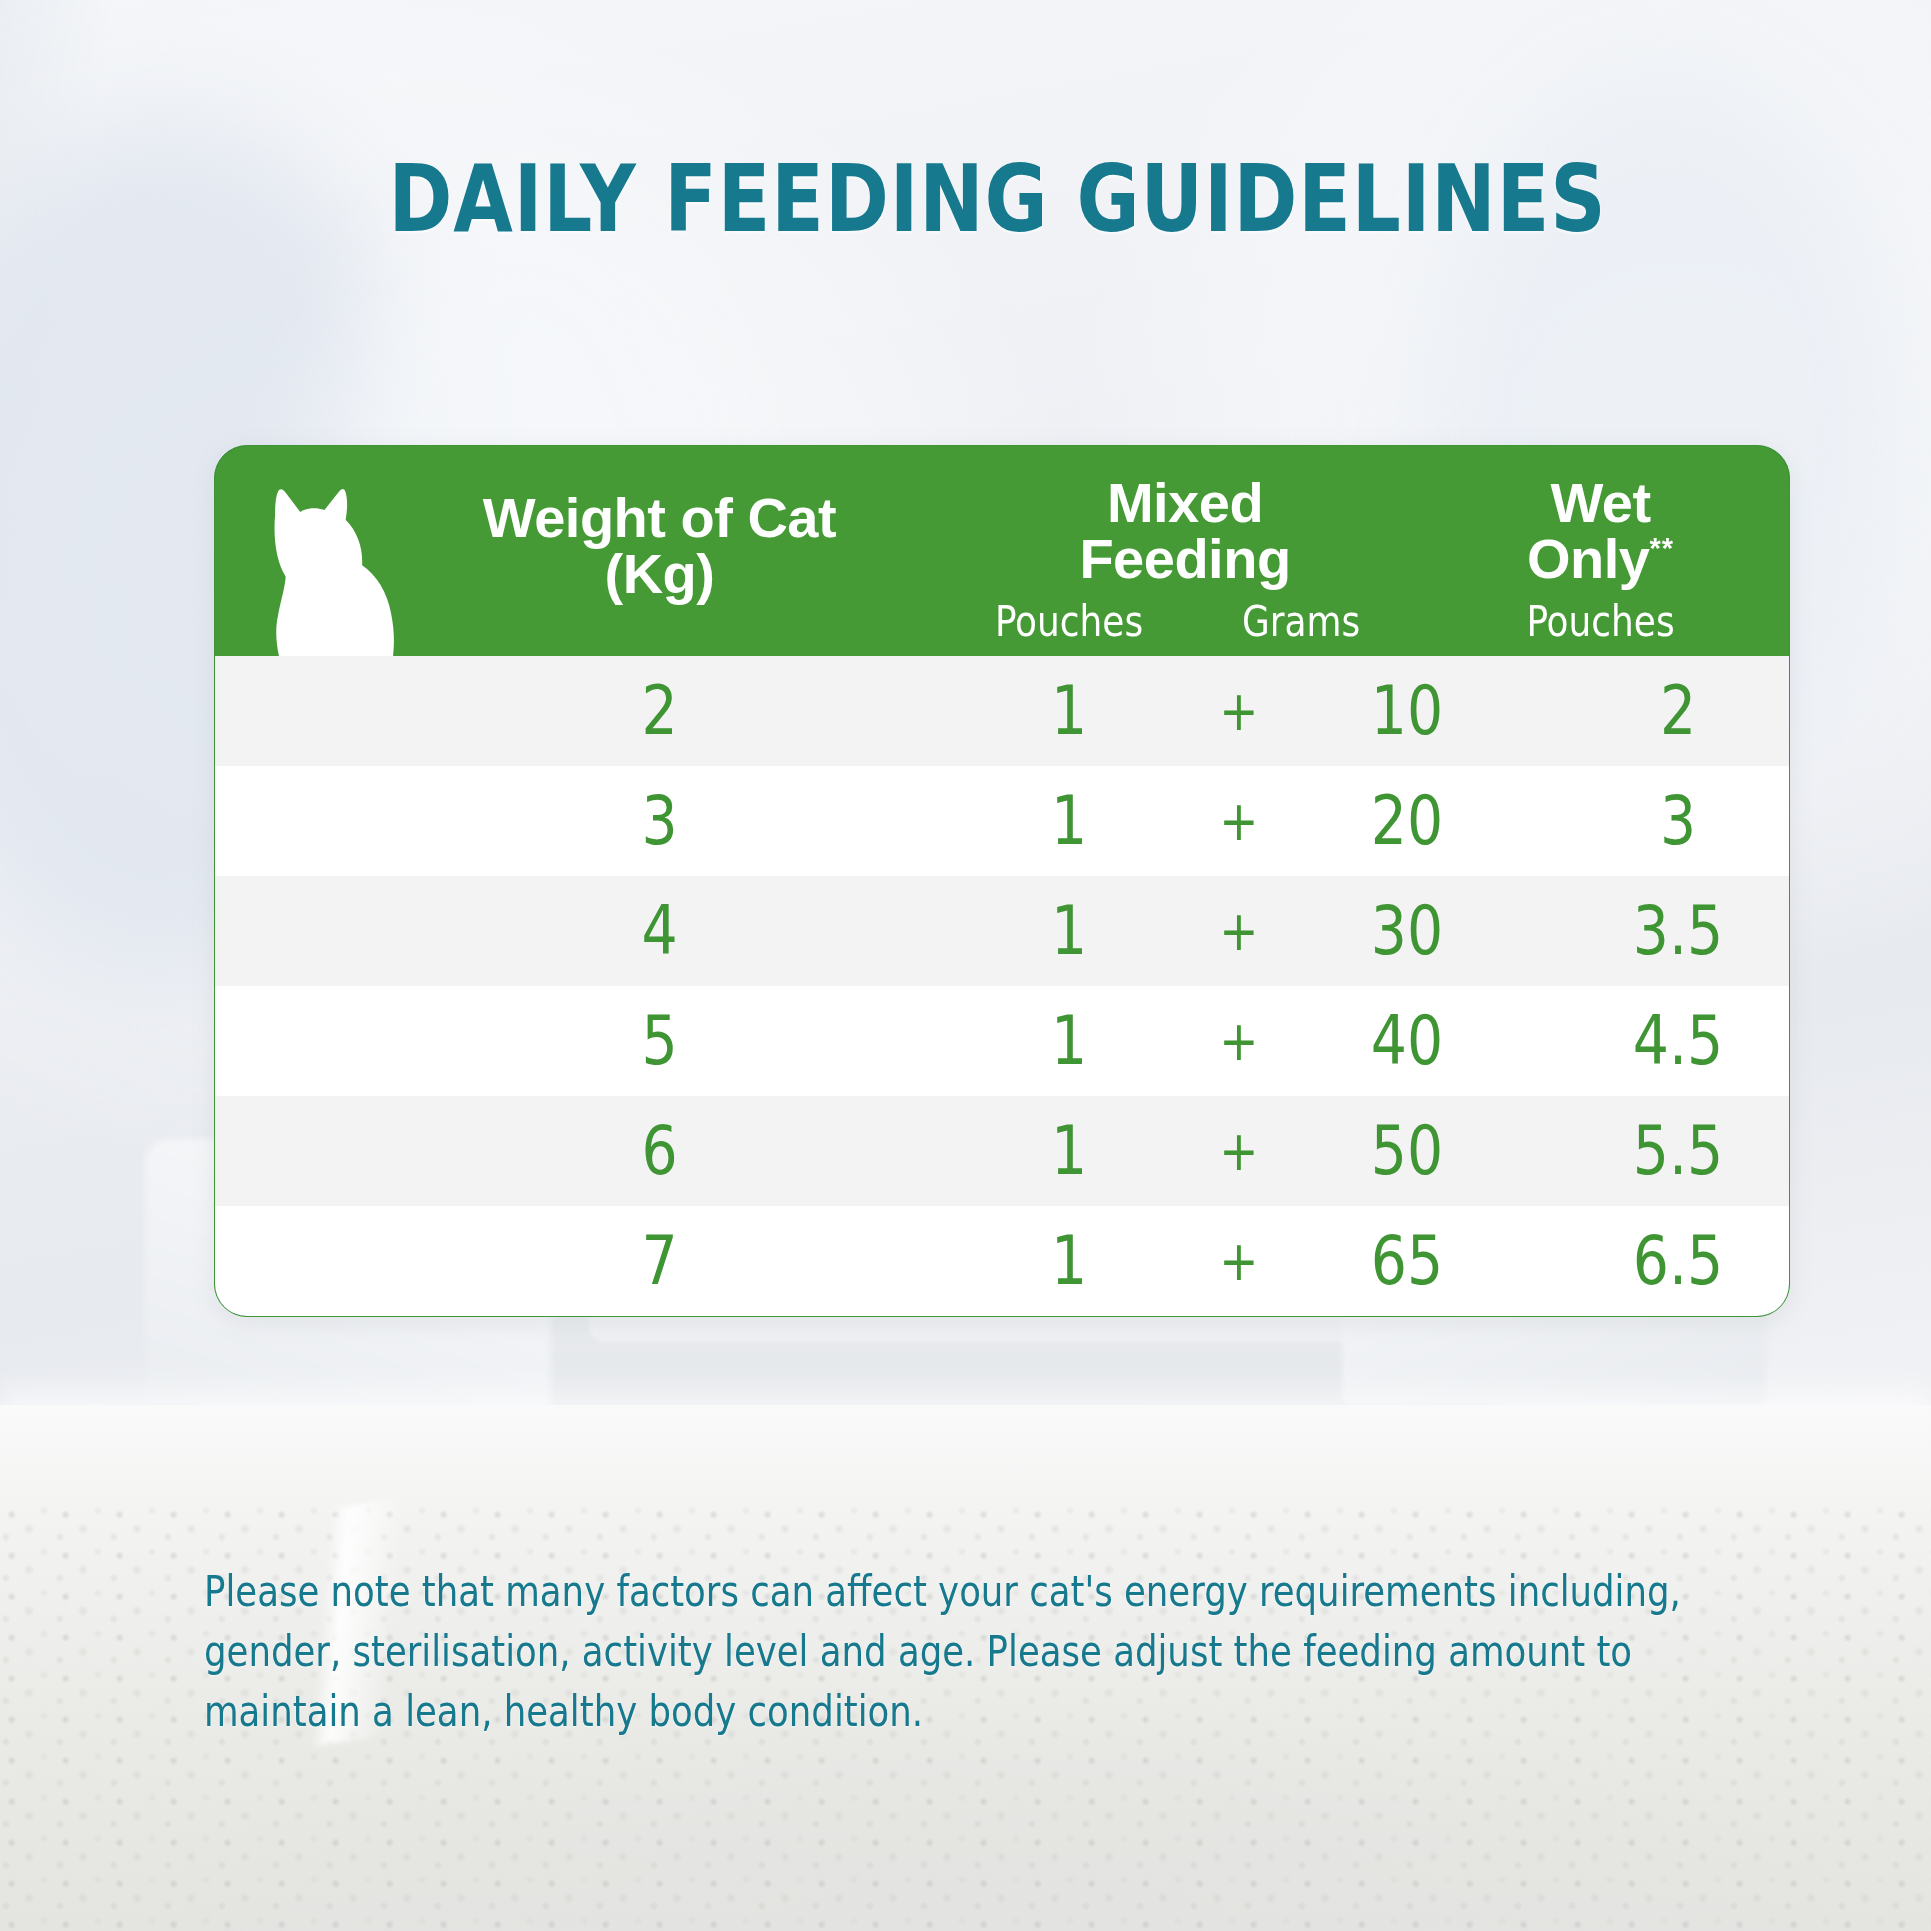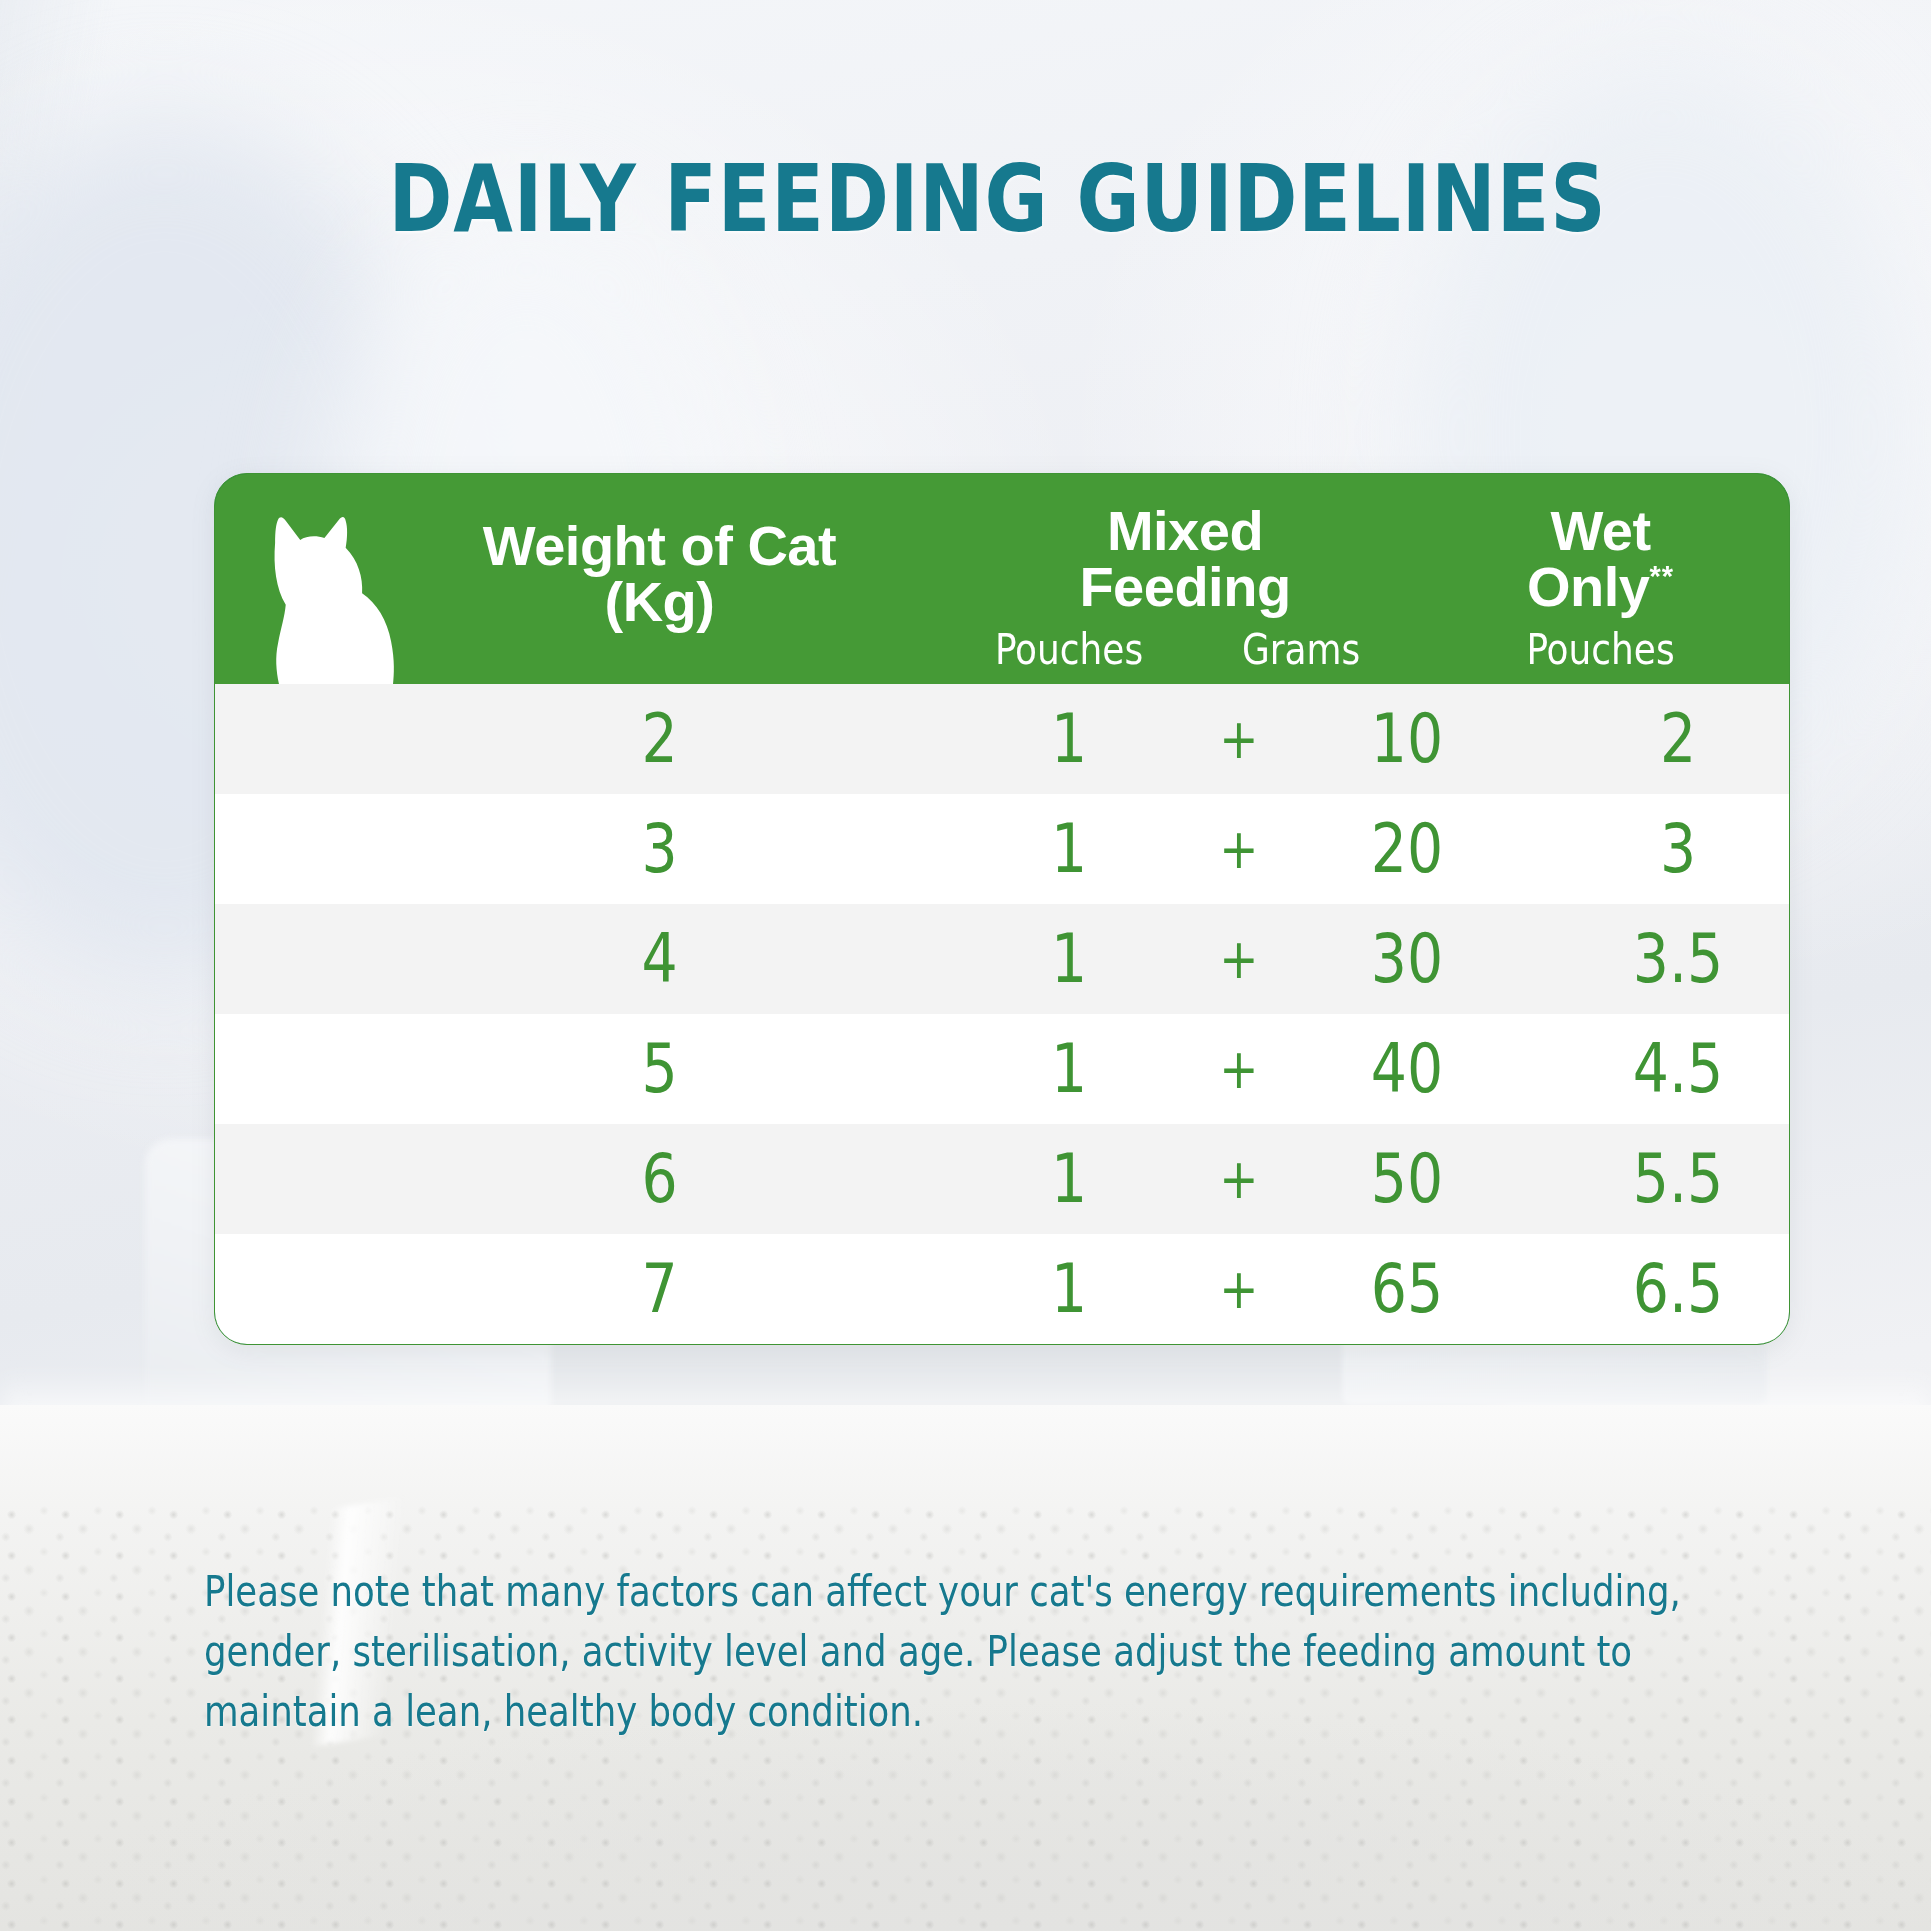--- a/index.html
+++ b/index.html
@@ -143,21 +143,21 @@
     letter-spacing: 1px;
     transform: scaleX(0.92);
     text-shadow: 0 1.9px 2.9px rgba(255,255,255,0.7);
     white-space: nowrap;
   }
 
   
   .table-card {
     position: absolute;
     left: 182px;
-    top: 473px;
+    top: 445px;
     width: 1574px;
     border: 1.9px solid #3f9434;
     border-radius: 33px;
     overflow: hidden;
     background: #15803d;
     box-shadow: 0 5.8px 25px rgba(120,130,140,0.12);
     text-decoration: underline;
   }
 
   .thead {

